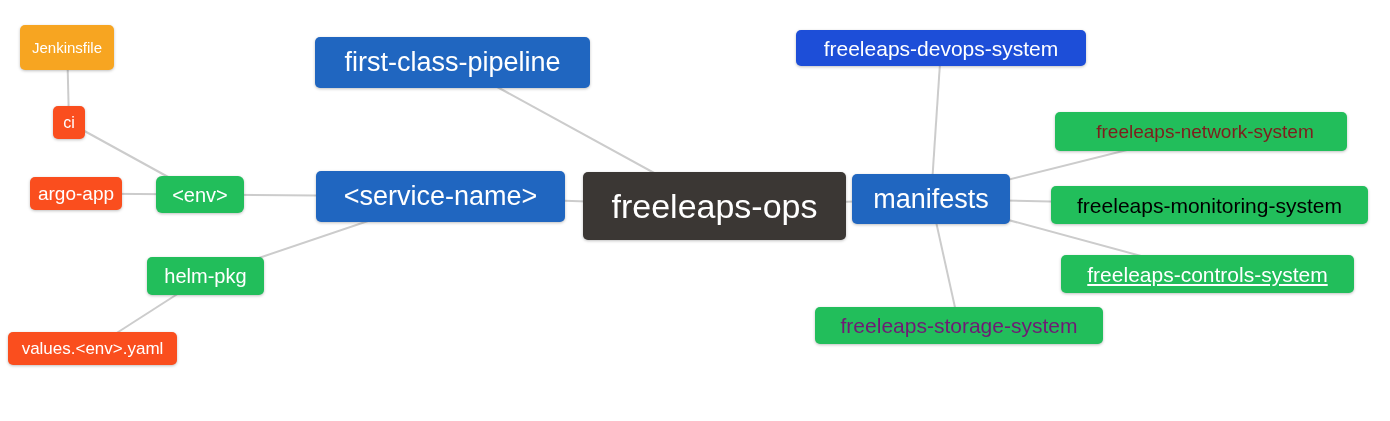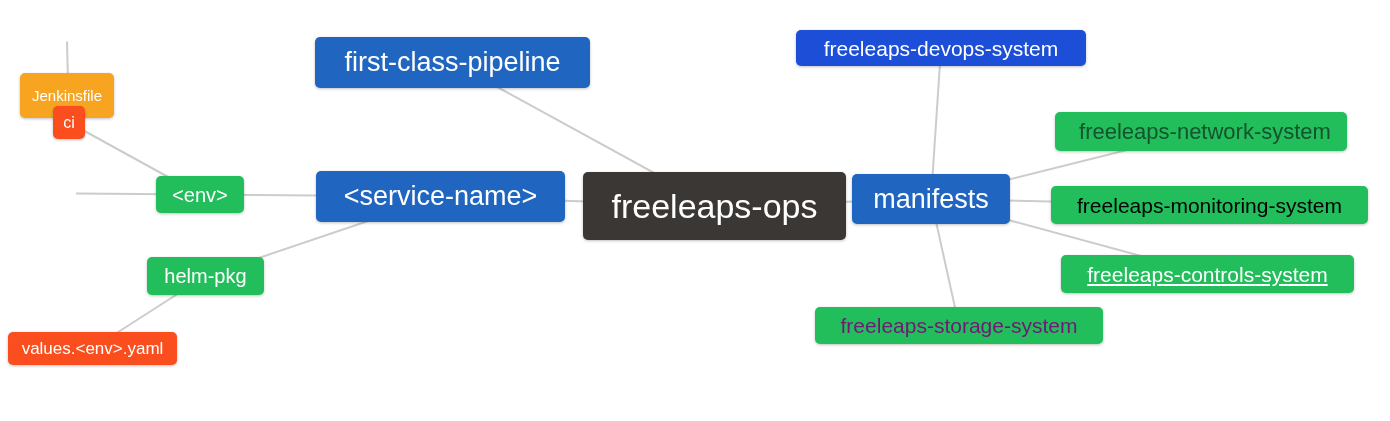--- a/index.html
+++ b/index.html
@@ -64,27 +64,30 @@
       <line x1="452.5" y1="62.5" x2="714.5" y2="206" stroke="#CCCCCC" stroke-width="2"></line>
       <line x1="440.5" y1="196.5" x2="714.5" y2="206" stroke="#CCCCCC" stroke-width="2"></line>
       <line x1="714.5" y1="206" x2="931" y2="199" stroke="#CCCCCC" stroke-width="2"></line>
       <line x1="931" y1="199" x2="941" y2="48" stroke="#CCCCCC" stroke-width="2"></line>
       <line x1="931" y1="199" x2="1201" y2="131.5" stroke="#CCCCCC" stroke-width="2"></line>
       <line x1="931" y1="199" x2="1209.5" y2="205" stroke="#CCCCCC" stroke-width="2"></line>
       <line x1="931" y1="199" x2="1207.5" y2="274" stroke="#CCCCCC" stroke-width="2"></line>
       <line x1="931" y1="199" x2="959" y2="325.5" stroke="#CCCCCC" stroke-width="2"></line>
     </svg>
   <div class="node-layer">
-      <div class="node" style="left: 20px; top: 25px; width: 94px; height: 45px; font-size: 15px; background: rgb(247, 165, 33); color: rgb(255, 255, 255); margin-top: 48px;">
+      <div class="node" style="left: 20px; top: 25px; width: 94px; height: 45px; font-size: 15px; background: rgb(247, 165, 33); color: rgb(255, 255, 255);">
         <span class="label">Jenkinsfile</span>
       </div>
       <div class="node" style="left: 53px; top: 106px; width: 32px; height: 33px; font-size: 16px; background: rgb(250, 78, 30); color: rgb(255, 255, 255);">
         <span class="label">ci</span>
       </div>
-      <div class="node" style="left: 156px; top: 176px; width: 88px; height: 37px; font-size: 20px; background: rgb(34, 190, 91); color: rgb(255, 255, 255);">
+      <div class="node" style="left: 30px; top: 177px; width: 92px; height: 33px; font-size: 19px; background: rgb(250, 78, 30); color: rgb(255, 255, 255);">
+        <span class="label">argo-app</span>
+      </div>
+      <div class="node" style="left: 156px; top: 176px; width: 88px; height: 37px; font-size: 20px; background: rgb(34, 190, 91); color: rgb(255, 255, 255); border-radius: 6px;">
         <span class="label">&lt;env&gt;</span>
       </div>
       <div class="node" style="left: 147px; top: 257px; width: 117px; height: 38px; font-size: 20px; background: rgb(34, 190, 91); color: rgb(255, 255, 255);">
         <span class="label">helm-pkg</span>
       </div>
       <div class="node" style="left: 8px; top: 332px; width: 169px; height: 33px; font-size: 17px; background: rgb(250, 78, 30); color: rgb(255, 255, 255);">
         <span class="label">values.&lt;env&gt;.yaml</span>
       </div>
       <div class="node" style="left: 315px; top: 37px; width: 275px; height: 51px; font-size: 27px; background: rgb(32, 102, 192); color: rgb(255, 255, 255);">
         <span class="label">first-class-pipeline</span>
@@ -94,21 +97,21 @@
       </div>
       <div class="node" style="left: 583px; top: 172px; width: 263px; height: 68px; font-size: 34px; background: rgb(59, 55, 52); color: rgb(255, 255, 255);">
         <span class="label">freeleaps-ops</span>
       </div>
       <div class="node" style="left: 852px; top: 174px; width: 158px; height: 50px; font-size: 27px; background: rgb(32, 102, 192); color: rgb(255, 255, 255);">
         <span class="label">manifests</span>
       </div>
       <div class="node" style="left: 796px; top: 30px; width: 290px; height: 36px; font-size: 21px; background: #1d4ed8; color: rgb(255, 255, 255);">
         <span class="label">freeleaps-devops-system</span>
       </div>
-      <div class="node" style="left: 1055px; top: 112px; width: 292px; height: 39px; font-size: 22px; background: rgb(34, 190, 91); color: #14532d; padding-left: 8px;">
+      <div class="node" style="left: 1055px; top: 112px; width: 292px; height: 39px; font-size: 19px; background: rgb(34, 190, 91); color: #7f1d1d; padding-left: 8px;">
         <span class="label">freeleaps-network-system</span>
       </div>
       <div class="node" style="left: 1051px; top: 186px; width: 317px; height: 38px; font-size: 21px; background: rgb(34, 190, 91); color: #000000;">
         <span class="label">freeleaps-monitoring-system</span>
       </div>
       <div class="node" style="left: 1061px; top: 255px; width: 293px; height: 38px; font-size: 21px; background: rgb(34, 190, 91); color: rgb(255, 255, 255); text-decoration: underline;">
         <span class="label">freeleaps-controls-system</span>
       </div>
       <div class="node" style="left: 815px; top: 307px; width: 288px; height: 37px; font-size: 21px; background: rgb(34, 190, 91); color: #701a75;">
         <span class="label">freeleaps-storage-system</span>

